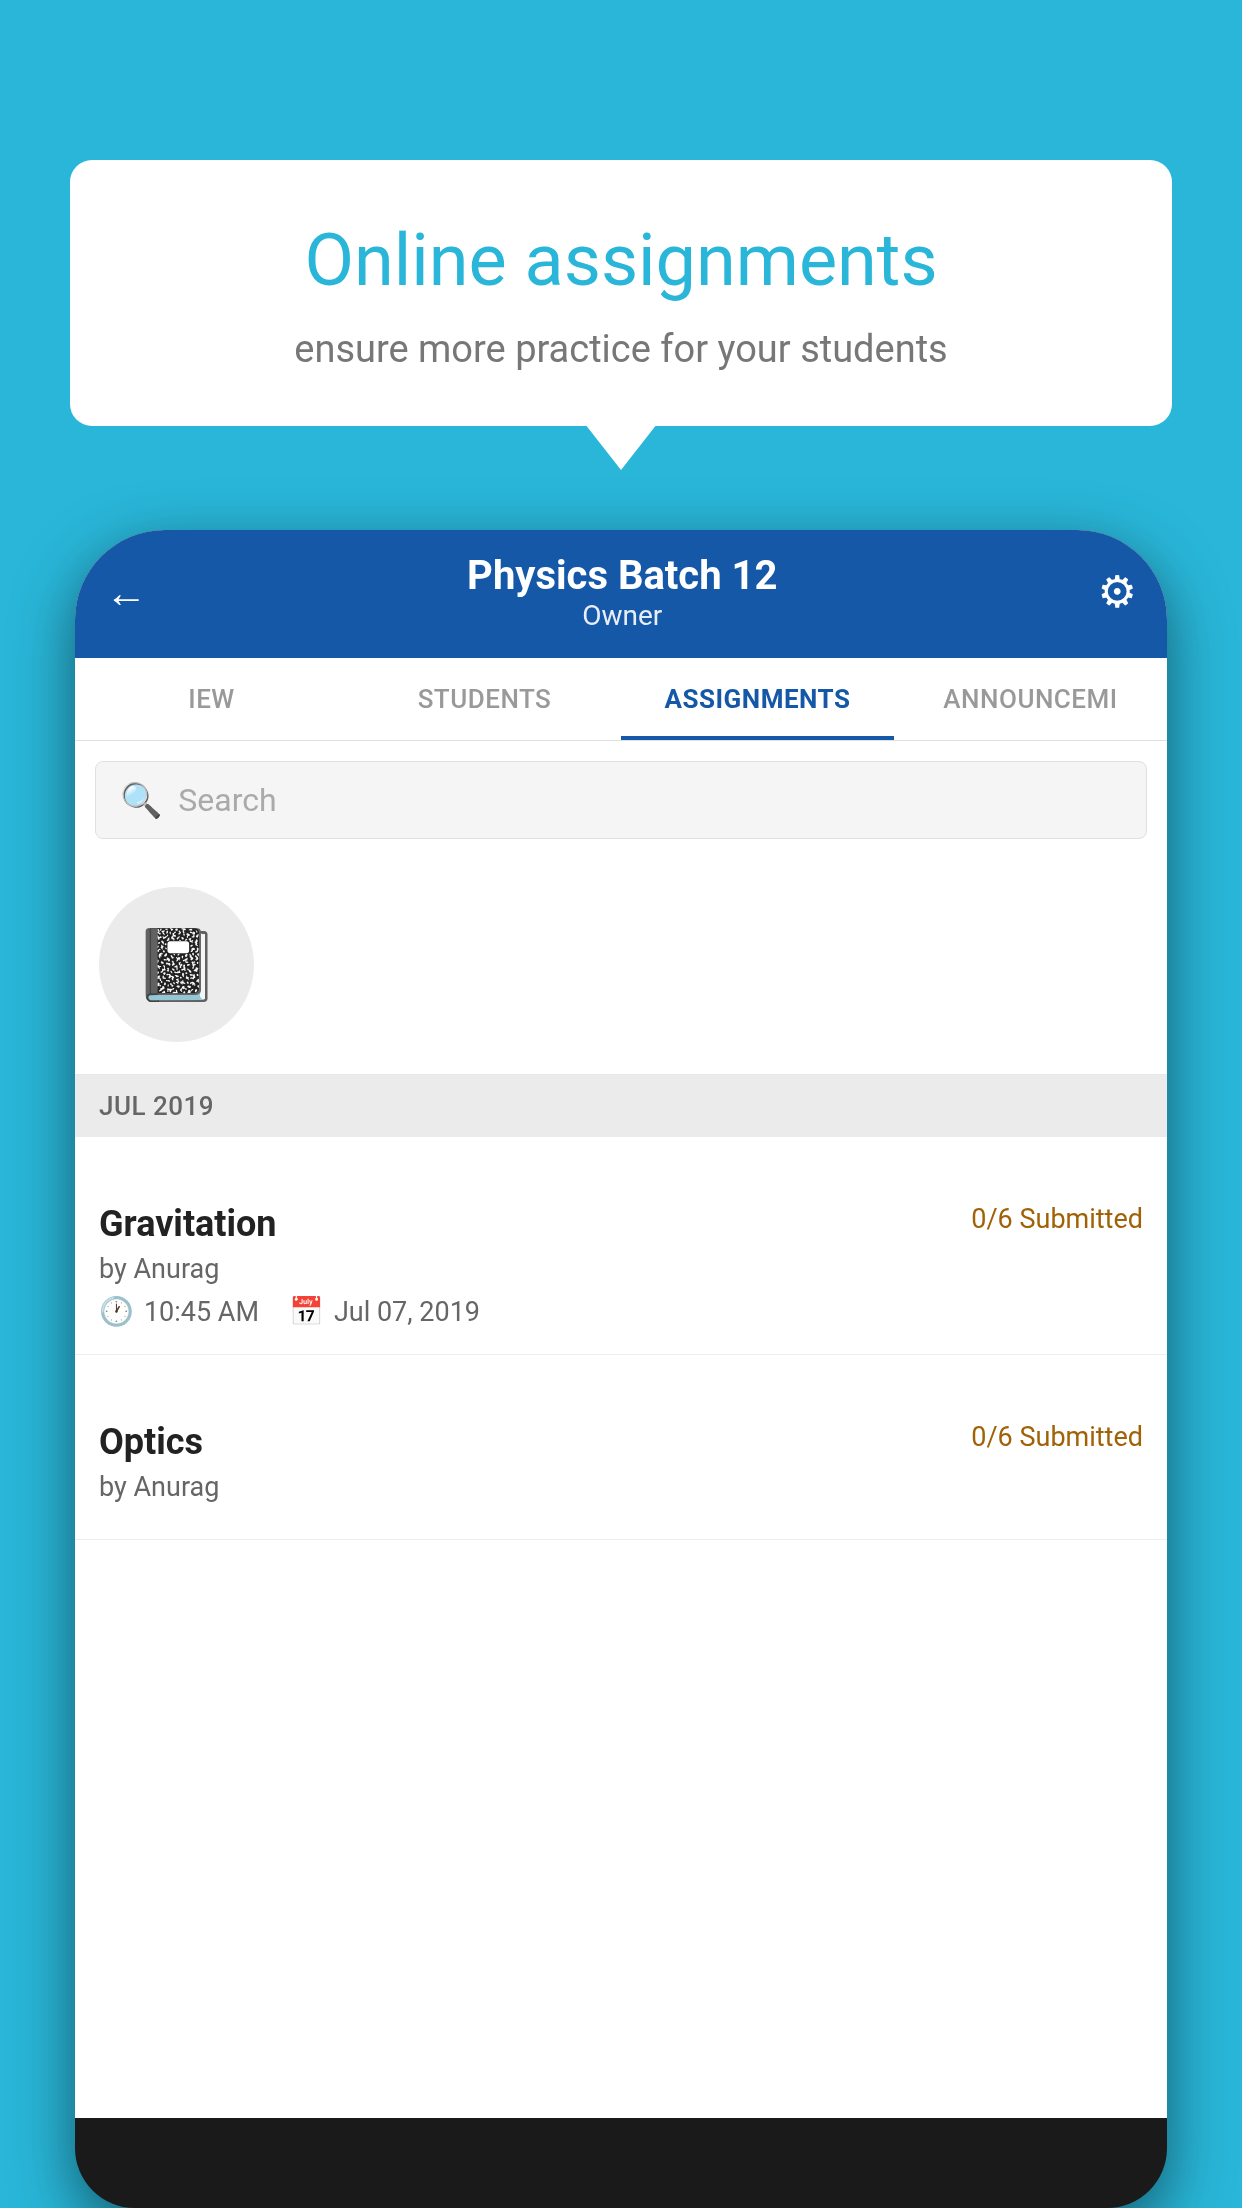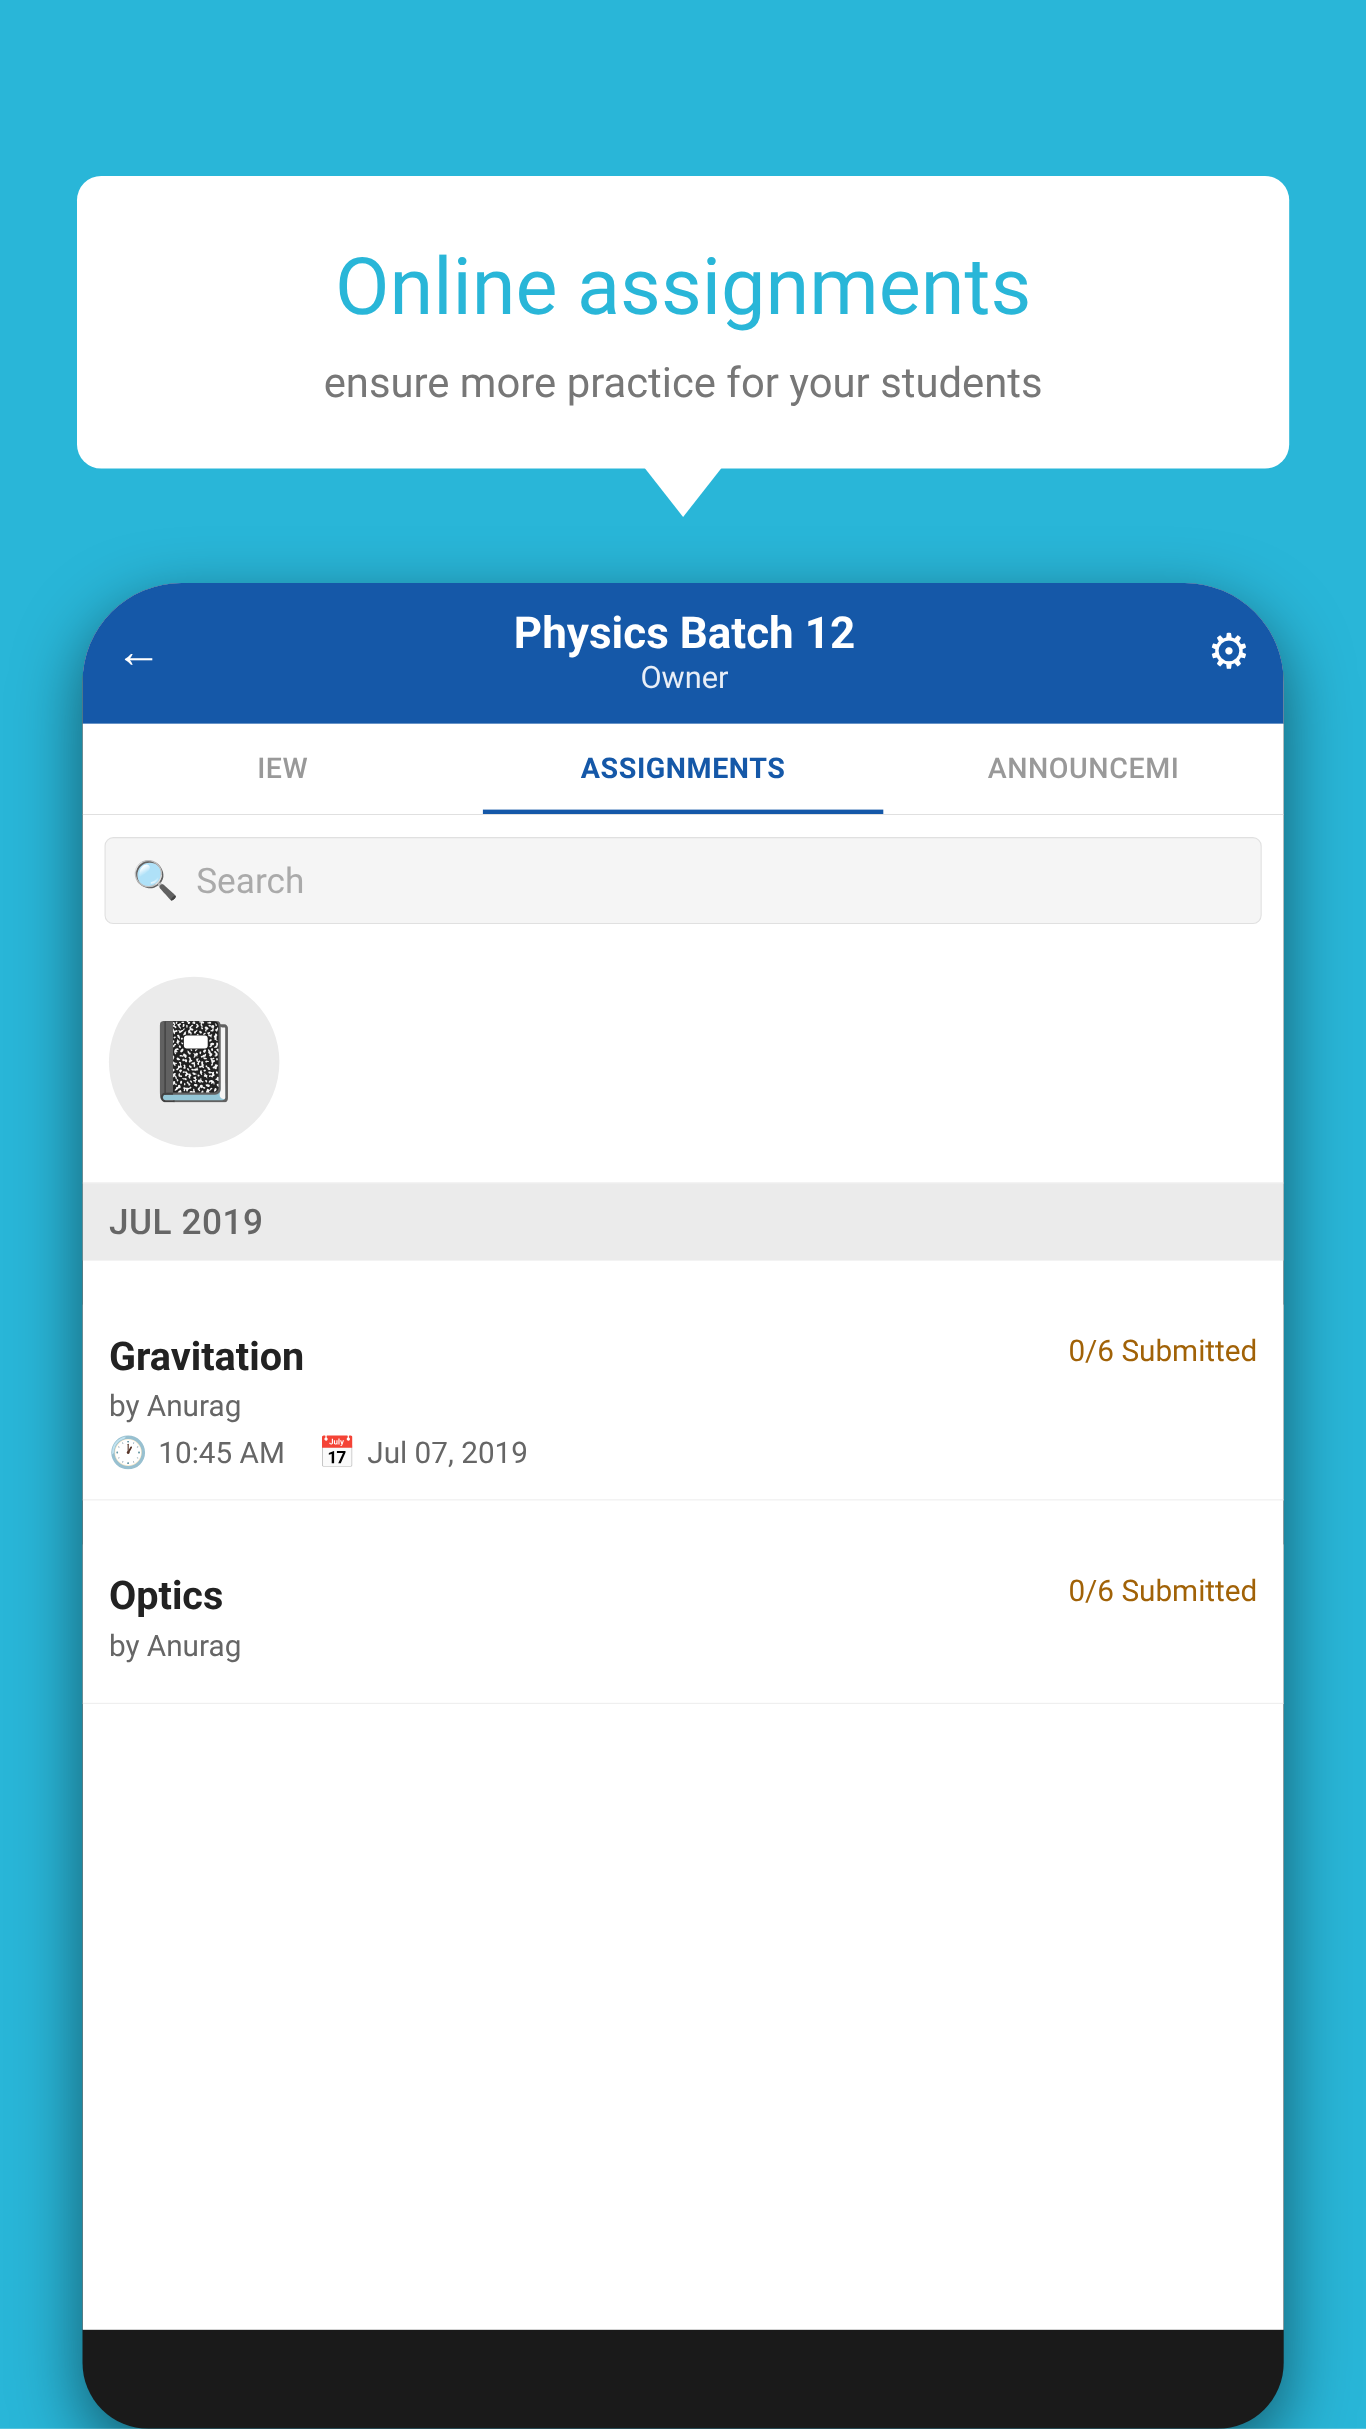--- a/index.html
+++ b/index.html
@@ -276,21 +276,21 @@
       padding: 24px 40px;
       font-size: 30px;
       font-weight: 600;
       cursor: pointer;
     }
 
     
     .month-divider {
       background: #ebebeb;
       padding: 16px 24px;
-      font-size: 32px;
+      font-size: 26px;
       font-weight: 500;
       color: #666;
       letter-spacing: 0.5px;
     }
 
     
     .assignment-item {
       background: white;
       padding: 26px 24px;
       border-bottom: 1px solid #eee;
@@ -368,20 +368,21 @@
       <span class="back-arrow">←</span>
       <div class="header-center">
         <div class="header-title">Physics Batch 12</div>
         <div class="header-subtitle">Owner</div>
       </div>
       <span class="settings-icon">⚙</span>
     </div>
 
     <div class="tabs-bar">
       <div class="tab-item">IEW</div>
+      <div class="tab-item">STUDENTS</div>
       <div class="tab-item active">ASSIGNMENTS</div>
       <div class="tab-item">ANNOUNCEMI</div>
     </div>
 
     <div class="search-bar-container">
       <div class="search-bar">
         <span class="search-icon-el">🔍</span>
         <span class="search-text">Search</span>
       </div>
     </div>

